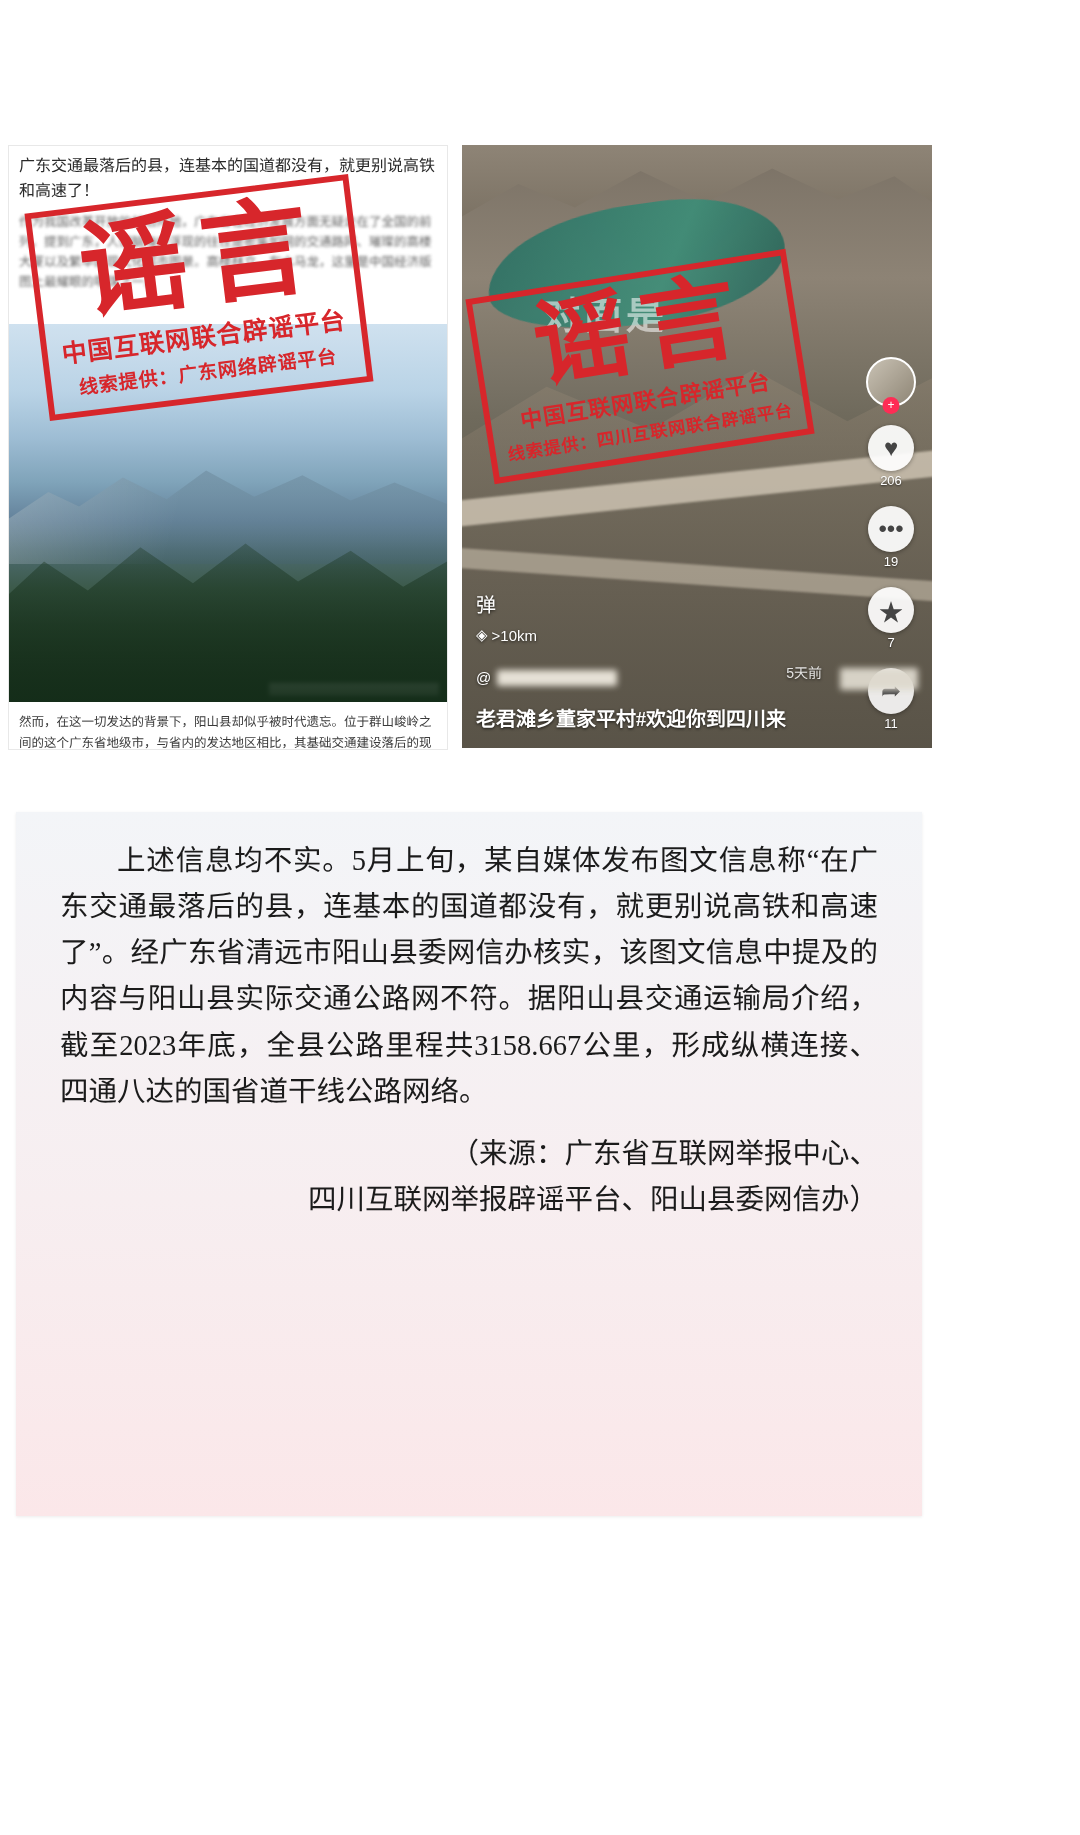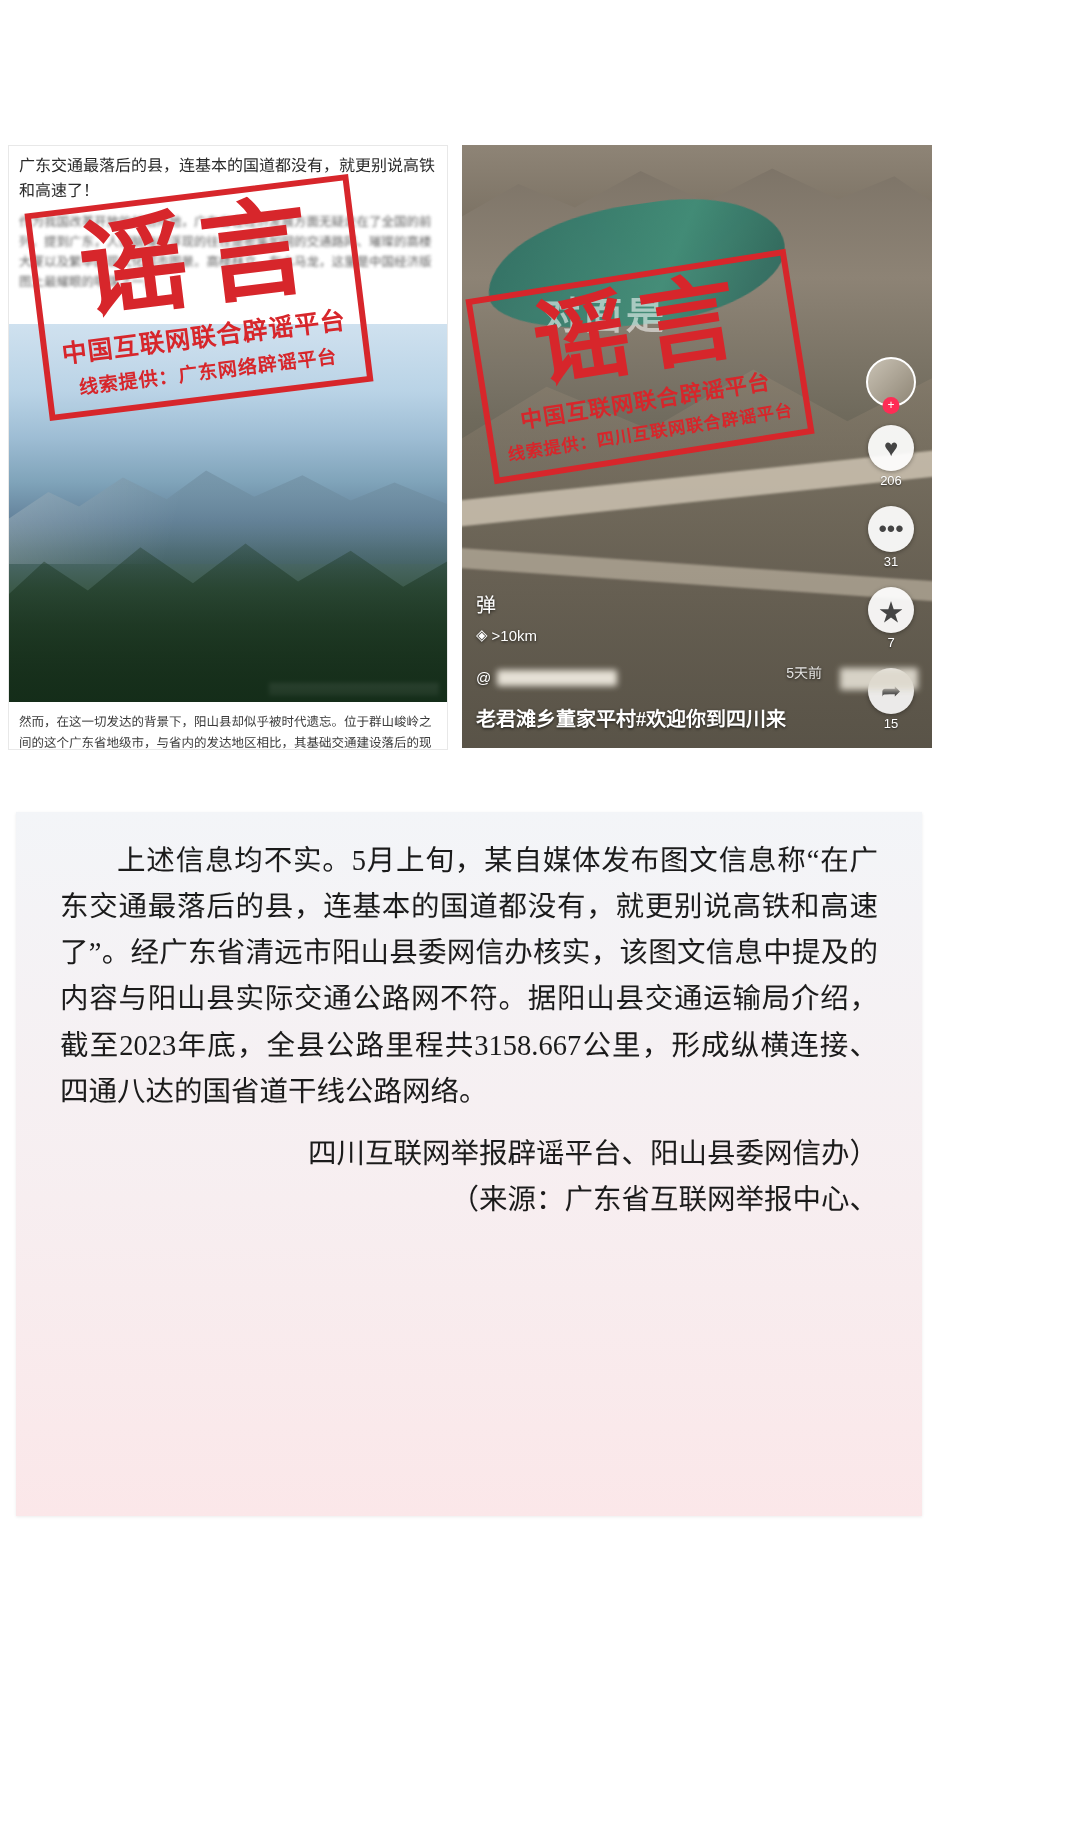--- a/index.html
+++ b/index.html
@@ -453,29 +453,29 @@
         <div class="vid-avatar">
           <span class="plus">+</span>
         </div>
       </div>
       <div class="rail-item">
         <div class="rail-ico">♥</div>
         <div class="rail-num">206</div>
       </div>
       <div class="rail-item">
         <div class="rail-ico">•••</div>
-        <div class="rail-num">31</div>
+        <div class="rail-num">19</div>
       </div>
       <div class="rail-item">
         <div class="rail-ico">★</div>
         <div class="rail-num">7</div>
       </div>
       <div class="rail-item">
         <div class="rail-ico ghost">➦</div>
-        <div class="rail-num">15</div>
+        <div class="rail-num">11</div>
       </div>
     </div>
 
     <div class="vid-tag">弹</div>
     <div class="vid-dist">
       <span>◈</span>
       <span>&gt;10km</span>
     </div>
     <div class="vid-user">
       <span>@</span>
@@ -501,17 +501,17 @@
       <div class="line2">线索提供：四川互联网联合辟谣平台</div>
     </div>
   </div>
 
 </div>
 
 <div class="truth-panel">
   <div class="truth-body">
     <p>上述信息均不实。5月上旬，某自媒体发布图文信息称“在广东交通最落后的县，连基本的国道都没有，就更别说高铁和高速了”。经广东省清远市阳山县委网信办核实，该图文信息中提及的内容与阳山县实际交通公路网不符。据阳山县交通运输局介绍，截至2023年底，全县公路里程共3158.667公里，形成纵横连接、四通八达的国省道干线公路网络。</p>
     <div class="truth-source" style="padding-right:0;">
+      <div>（来源：广东省互联网举报中心、</div>
       <div>四川互联网举报辟谣平台、阳山县委网信办）</div>
-      <div>（来源：广东省互联网举报中心、</div>
     </div>
   </div>
 </div>
 
 </body></html>

